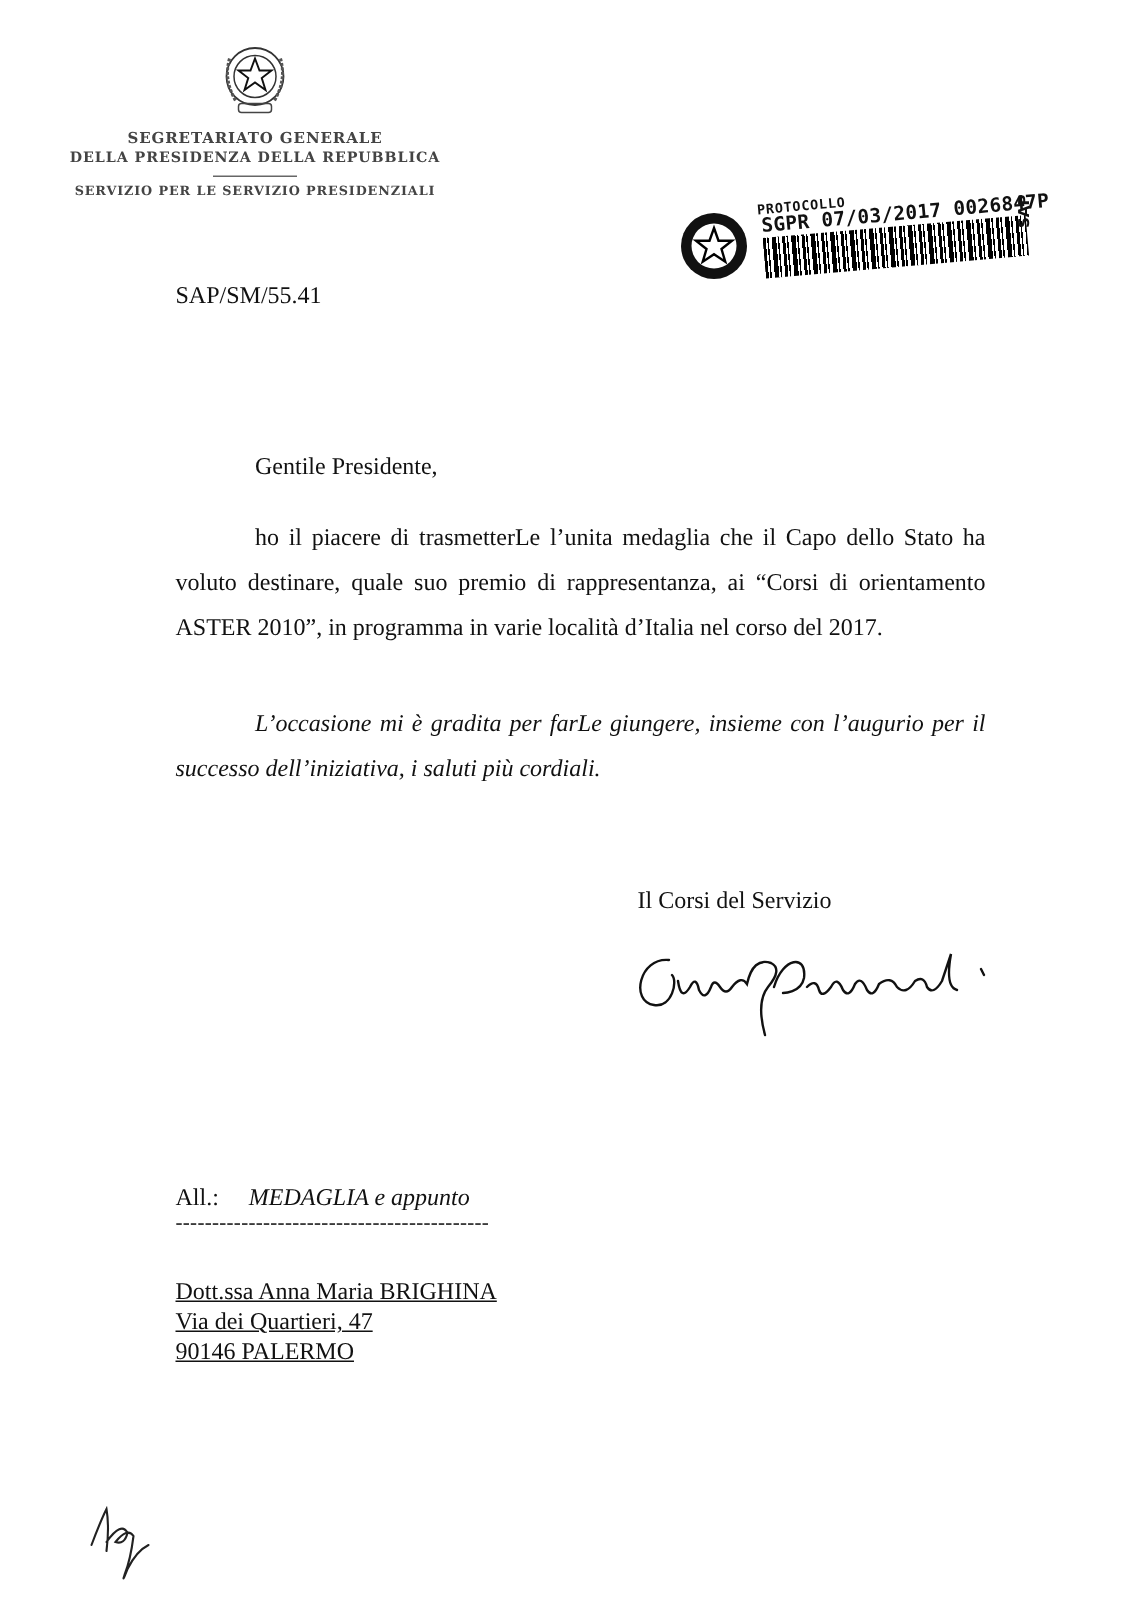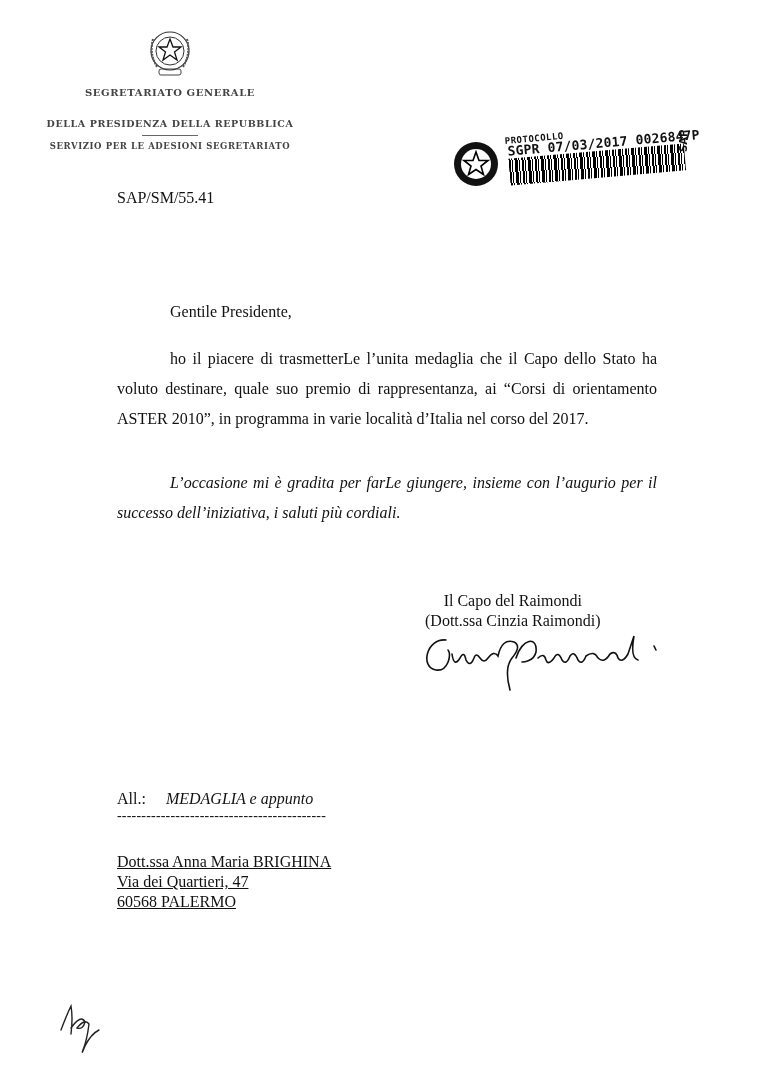--- a/index.html
+++ b/index.html
@@ -8,21 +8,21 @@
       font-family: "Liberation Serif", serif; color: #111;
     }
     .abs { position: absolute; }
     .letterhead { left: 20px; top: 25px; width: 300px; text-align: center; }
     .emblem { width: 46px; height: 56px; margin: 0 auto 6px auto; display: block; }
     .lh-line1, .lh-line2, .lh-line3 {
       font-family: "DejaVu Serif", serif; font-weight: bold; color: #444;
       letter-spacing: 0.6px; white-space: nowrap;
     }
     .lh-line1 { font-size: 10px; margin-top: 2px; }
-    .lh-line2 { font-size: 9.5px; margin-top: 20px; }
+    .lh-line2 { font-size: 9.5px; margin-top: 2px; }
     .lh-rule { width: 56px; height: 1px; background: #666; margin: 6px auto 5px auto; }
     .lh-line3 { font-size: 8.5px; }
 
     .stamp { left: 452px; top: 132px; width: 245px; height: 62px; }
     .stamp-emblem { left: 0; top: 8px; width: 48px; height: 48px; }
     .stamp-block { left: 52px; top: 0; width: 180px; height: 62px; transform: rotate(-5deg); transform-origin: left top; }
     .stamp-label { font-family: "DejaVu Sans Mono", monospace; font-weight: bold; font-size: 9px; letter-spacing: 0.5px; left: 0; top: 4px; }
     .stamp-code { font-family: "DejaVu Sans Mono", monospace; font-weight: bold; font-size: 13px; left: 2px; top: 12px; white-space: nowrap; letter-spacing: 0.2px; }
     .stamp-bars { left: 2px; top: 27px; width: 176px; height: 27px;
       background: repeating-linear-gradient(90deg, #000 0 2px, #fff 2px 3px, #000 3px 4px, #fff 4px 6px, #000 6px 9px, #fff 9px 10px, #000 10px 11px, #fff 11px 13px);
@@ -52,21 +52,21 @@
   <svg class="emblem" viewBox="0 0 46 56">
     <circle cx="23" cy="26" r="19" fill="none" stroke="#333" stroke-width="1.2"></circle>
     <circle cx="23" cy="26" r="14" fill="none" stroke="#333" stroke-width="1"></circle>
     <path d="M6 14 Q2 28 10 42 M40 14 Q44 28 36 42" fill="none" stroke="#555" stroke-width="2" stroke-dasharray="2 1"></path>
     <polygon points="23,14 26,22 34,22 27.5,27 30,35 23,30 16,35 18.5,27 12,22 20,22" fill="#fff" stroke="#111" stroke-width="1.3"></polygon>
     <rect x="12" y="44" width="22" height="6" rx="2" fill="none" stroke="#444" stroke-width="1"></rect>
   </svg>
   <div class="lh-line1">SEGRETARIATO GENERALE</div>
   <div class="lh-line2">DELLA PRESIDENZA DELLA REPUBBLICA</div>
   <div class="lh-rule"></div>
-  <div class="lh-line3">SERVIZIO PER LE ADESIONI SEGRETARIATO</div>
+  <div class="lh-line3">SERVIZIO PER LE SERVIZIO PRESIDENZIALI</div>
 </div>
 
 <div class="abs stamp">
   <svg class="abs stamp-emblem" viewBox="0 0 48 48">
     <circle cx="24" cy="24" r="22" fill="#111"></circle>
     <circle cx="24" cy="24" r="15" fill="#fff"></circle>
     <polygon points="24,12 27,20.5 36,20.5 29,26 31.5,34.5 24,29.5 16.5,34.5 19,26 12,20.5 21,20.5" fill="#fff" stroke="#000" stroke-width="1.6"></polygon>
   </svg>
   <div class="abs stamp-block">
     <div class="abs stamp-label">PROTOCOLLO</div>
@@ -77,36 +77,35 @@
 </div>
 
 <div class="abs ref">SAP/SM/55.41</div>
 
 <div class="abs salutation">Gentile Presidente,</div>
 
 <div class="abs body-text p1">ho il piacere di trasmetterLe l’unita medaglia che il Capo dello Stato ha voluto destinare, quale suo premio di rappresentanza, ai “Corsi di orientamento ASTER 2010”, in programma in varie località d’Italia nel corso del 2017.</div>
 <div class="abs body-text p2">L’occasione mi è gradita per farLe giungere, insieme con l’augurio per il successo dell’iniziativa, i saluti più cordiali.</div>
 
 <div class="abs signer">
-  <div>Il Capo del Raimondi</div>
-  <div>(Dott.ssa Cinzia Raimondi)</div>
+  <div>Il Corsi del Servizio</div>
 </div>
 
 <svg class="abs signature" viewBox="0 0 270 70">
   <path d="M28 12 C8 10 2 40 18 42 C30 44 34 26 30 22 M34 26 Q36 40 42 30 Q46 22 48 32 Q52 40 56 30 Q58 24 62 30 Q66 36 70 30 Q76 22 80 28 Q84 10 96 14 Q104 18 94 30 Q86 40 92 62 M98 30 C104 10 120 8 118 24 C116 34 104 34 104 34 M120 30 Q126 24 128 32 Q130 38 136 30 Q140 22 144 32 Q148 38 152 28 Q156 22 160 32 Q164 38 168 28 Q176 22 180 30 Q186 36 192 26 Q198 22 200 30 Q204 36 210 26 L216 8 Q212 30 220 32 M236 18 L238 22" fill="none" stroke="#111" stroke-width="1.6" stroke-linecap="round"></path>
 </svg>
 
 <div class="abs attach">
   <span>All.:</span>
   <i>MEDAGLIA e appunto</i>
 </div>
 
 <div class="abs dashes">-------------------------------------------</div>
 
 <div class="abs addr">
   <div>Dott.ssa Anna Maria BRIGHINA</div>
   <div>Via dei Quartieri, 47</div>
-  <div>60568 PALERMO</div>
+  <div>90146 PALERMO</div>
 </div>
 
 <svg class="abs initials" viewBox="0 0 60 60">
   <path d="M6 30 Q12 14 16 6 Q18 18 16 34 M16 28 Q26 14 30 22 Q28 30 22 28 Q30 18 34 24 Q32 40 28 50 Q26 56 30 46 Q36 34 44 30" fill="none" stroke="#222" stroke-width="1.4" stroke-linecap="round"></path>
 </svg>
 
 </body></html>

